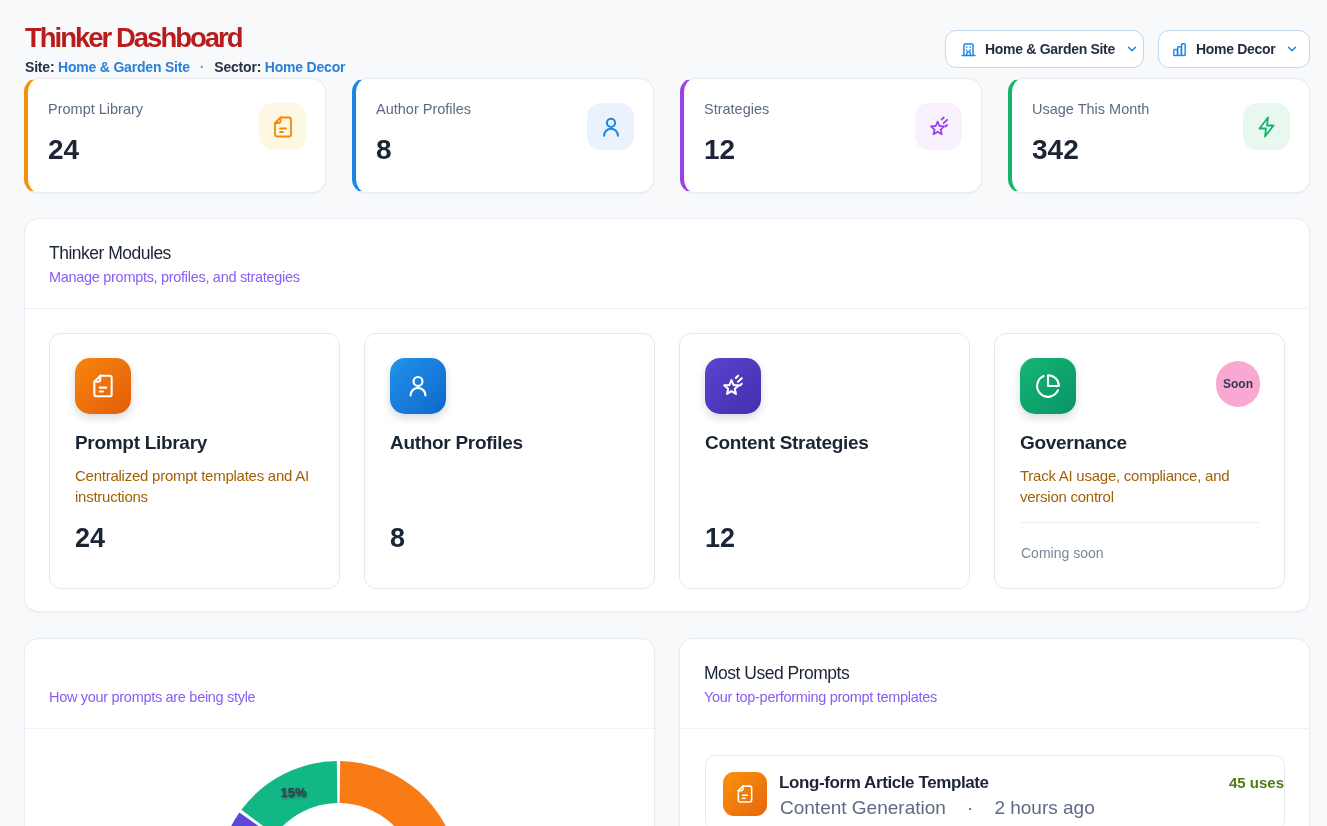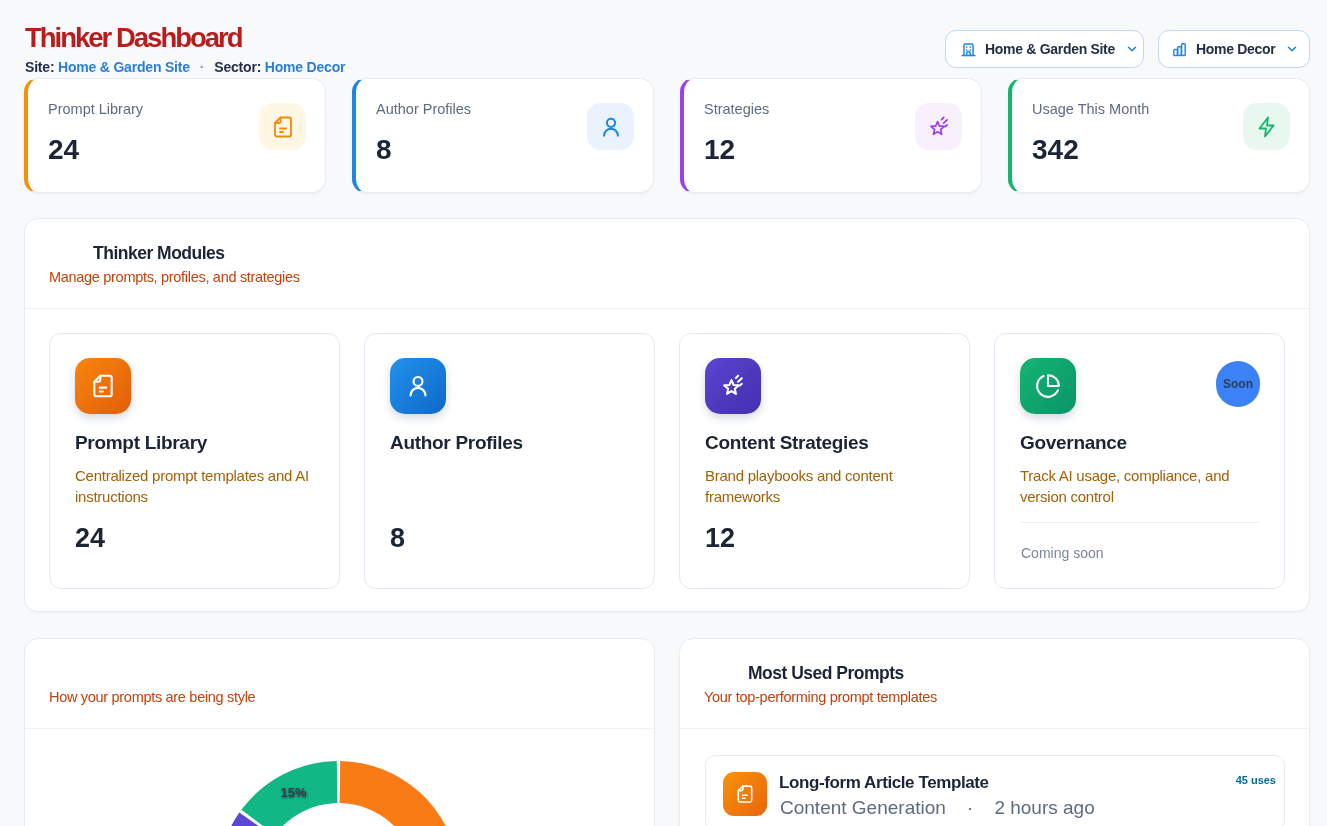--- a/index.html
+++ b/index.html
@@ -30,49 +30,49 @@
     box-shadow:0 1px 2px rgba(23,43,77,.05);
   }
   .stat .lbl { position:absolute; left:20px; top:22px; font-size:14.5px; color:#5d6b83; }
   .stat .num { position:absolute; left:20px; top:55px; font-size:28px; font-weight:bold; color:#1b2536; }
   .stat .ibox { position:absolute; right:19px; top:24px; width:47px; height:47px; border-radius:14px;
     display:flex; align-items:center; justify-content:center; }
 
   
   .panel { left:24px; top:218px; width:1286px; height:394px; background:#fff;
     border:1px solid #e7ecf3; border-radius:14px; box-shadow:0 1px 2px rgba(23,43,77,.04);}
-  .panel-title { position:absolute; left:24px; top:24px; font-size:17.5px; font-weight:bold; color:#1b2536; letter-spacing:-0.5px;margin-left:44px; }
-  .panel-sub { position:absolute; left:24px; top:50px; font-size:14.5px; color:#c2410c; letter-spacing:-0.3px; }
+  .panel-title { position:absolute; left:24px; top:24px; font-size:17.5px; font-weight:normal; color:#1b2536; letter-spacing:-0.5px; }
+  .panel-sub { position:absolute; left:24px; top:50px; font-size:14.5px; color:#8b5cf6; letter-spacing:-0.3px; }
   .panel-div { position:absolute; left:0; right:0; top:89px; height:1px; background:#eef1f6; }
 
   .mcard { position:absolute; top:114px; width:291px; height:256px; background:#fff;
     border:1px solid #e3e9f2; border-radius:12px; }
   .tile { position:absolute; left:25px; top:24px; width:56px; height:56px; border-radius:15px;
     display:flex; align-items:center; justify-content:center; box-shadow:0 4px 8px rgba(23,43,77,.18); }
   .mcard h3 { position:absolute; left:25px; top:98px; font-size:19px; letter-spacing:-0.3px; font-weight:bold; color:#1b2536; }
   .mcard p { position:absolute; left:25px; top:132px; width:250px; font-size:15px; letter-spacing:-0.25px; line-height:20.5px; color:#a16207; }
   .mcard .mnum { position:absolute; left:25px; top:189px; font-size:27px; font-weight:bold; color:#1b2536; }
-  .soon { position:absolute; right:24px; top:27px; background:#3b82f6; color:#2f3c54;
+  .soon { position:absolute; right:24px; top:27px; background:#f9a8d4; color:#2f3c54;
     font-size:12px; font-weight:bold; padding:16px 7px; border-radius:99px; }
   .gdiv { position:absolute; left:26px; right:25px; top:188px; height:1px; background:#e9edf4; }
   .coming { position:absolute; left:26px; top:211px; font-size:14px; color:#7a8699; }
 
   
   .bcard { top:638px; width:631px; height:420px; background:#fff;
     border:1px solid #e7ecf3; border-radius:14px; box-shadow:0 1px 2px rgba(23,43,77,.04); }
   .bcard .panel-div { top:89px; }
 
   .pitem { position:absolute; left:25px; top:116px; width:580px; height:76px;
     border:1px solid #e6ebf2; border-radius:10px; background:#fff; }
   .pitem .ptile { position:absolute; left:17px; top:16px; width:44px; height:44px; border-radius:11px;
     display:flex; align-items:center; justify-content:center;
     background:linear-gradient(135deg,#f9930a,#e8650c); }
   .pitem h4 { position:absolute; left:73px; top:17px; font-size:17px; font-weight:bold; color:#1b2536; letter-spacing:-0.4px; }
   .pitem .meta { position:absolute; left:74px; top:41px; font-size:19px; color:#5d6b83; }
-  .pitem .uses { position:absolute; right:8px; top:18px; font-size:11px; font-weight:bold; color:#0369a1; }
+  .pitem .uses { position:absolute; right:0; top:18px; font-size:15px; font-weight:bold; color:#4d7c0f; }
 
   .grad-orange { background:linear-gradient(135deg,#f8860e,#e25d08); }
   .grad-blue   { background:linear-gradient(135deg,#2292ec,#0f68c8); }
   .grad-purple { background:linear-gradient(135deg,#5b44d0,#432fae); }
   .grad-green  { background:linear-gradient(135deg,#14b573,#0a9468); }
 </style>
 </head>
 <body>
   <h1 class="abs title">Thinker Dashboard</h1>
   <div class="abs subrow">Site: <span class="lnk">Home &amp; Garden Site</span><span class="dot">·</span>Sector: <span class="lnk">Home Decor</span></div>
@@ -185,21 +185,20 @@
     <div class="mcard" style="left:654px;">
       <div class="tile grad-purple">
         <svg width="26" height="26" viewBox="0 0 24 24" fill="none" stroke="#fff" stroke-width="1.9" stroke-linecap="round" stroke-linejoin="round">
           <path d="M10.60 6.60 L8.72 11.01 L3.94 11.44 L7.56 14.59 L6.49 19.26 L10.60 16.80 L14.71 19.26 L13.64 14.59 L17.26 11.44 L12.48 11.01 Z"></path>
           <path d="M14.6 4.6 l2.1-2.1"></path>
           <path d="M16.6 8.1 l3.5-3.3"></path>
           <path d="M18.4 11.5 l1.7-1.5"></path>
         </svg>
       </div>
       <h3>Content Strategies</h3>
-      <p>Brand playbooks and content frameworks</p>
       <div class="mnum">12</div>
     </div>
 
     <div class="mcard" style="left:969px;">
       <div class="tile grad-green">
         <svg width="26" height="26" viewBox="0 0 24 24" fill="none" stroke="#fff" stroke-width="1.9" stroke-linecap="round" stroke-linejoin="round">
           <path d="M21.21 15.89A10 10 0 1 1 8 2.83"></path>
           <path d="M22 12A10 10 0 0 0 12 2v10z"></path>
         </svg>
       </div>

